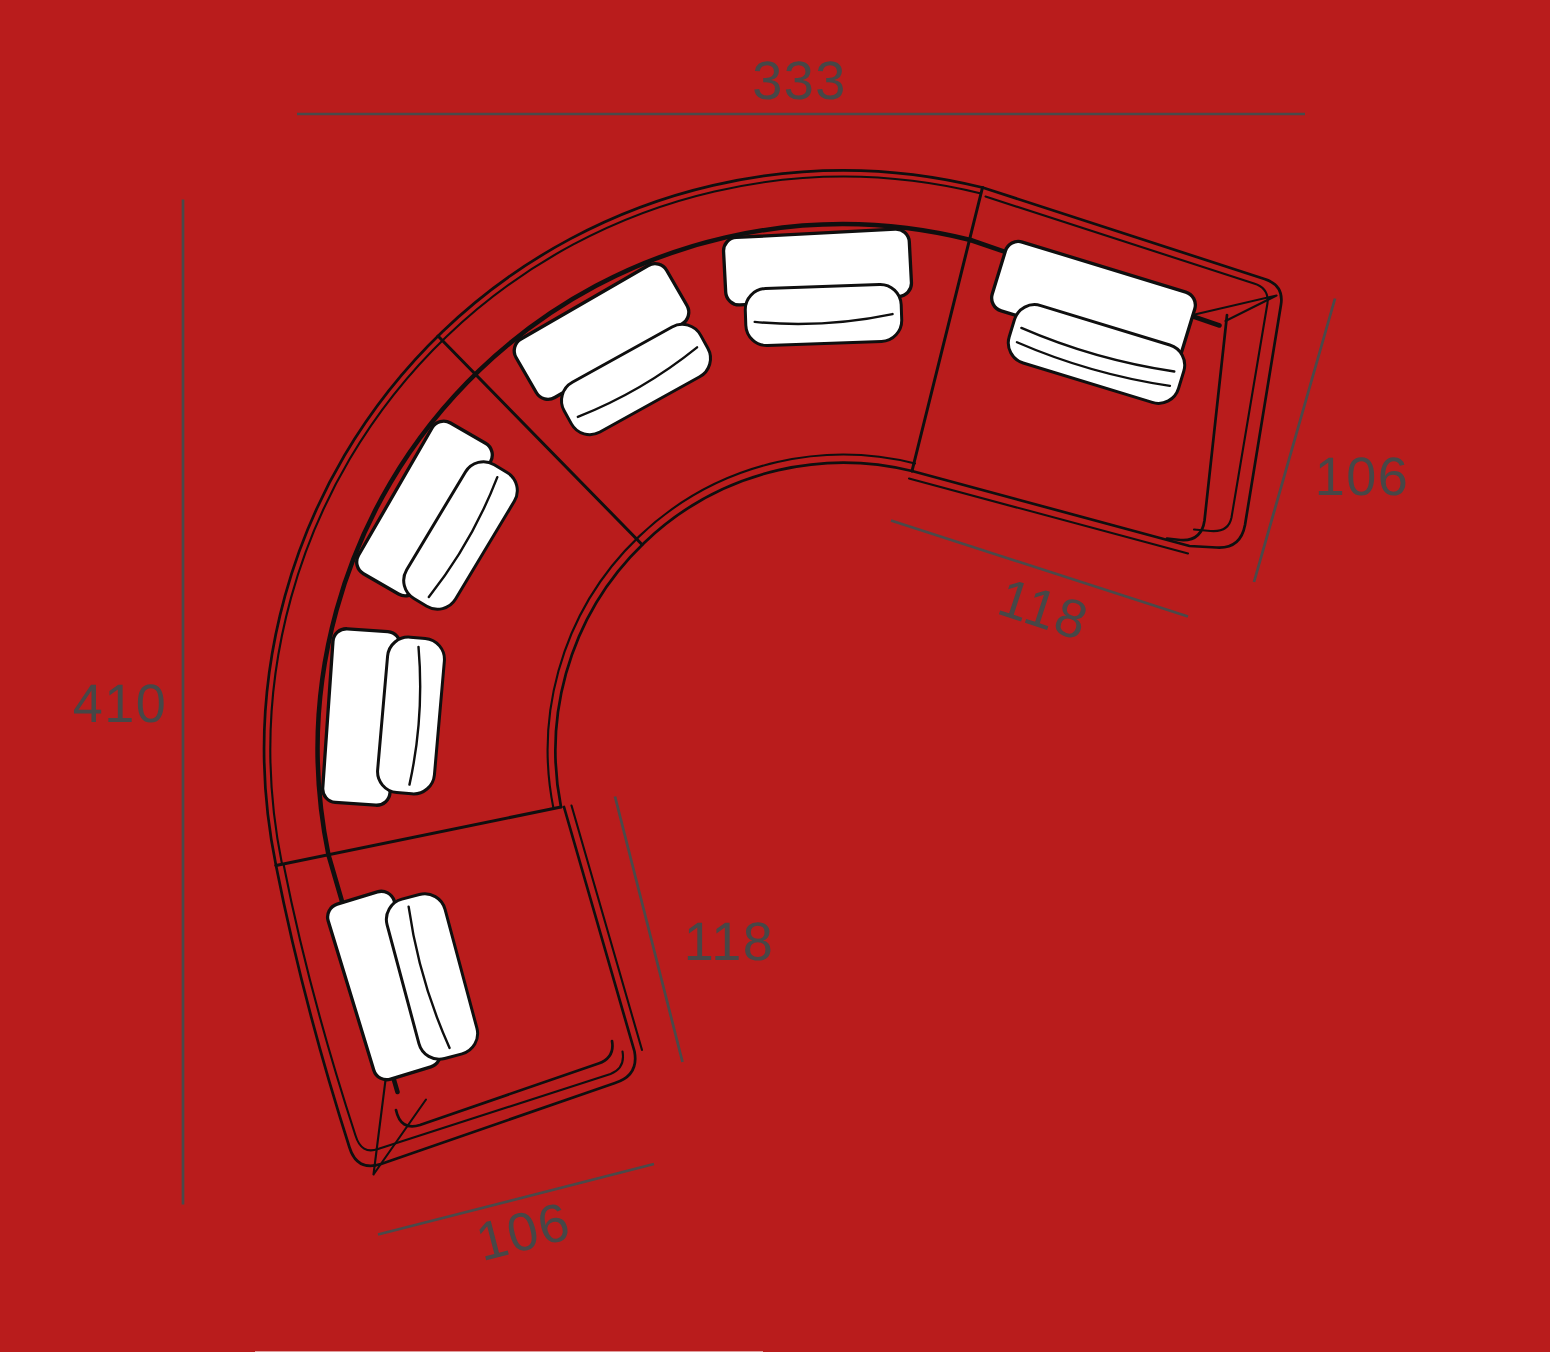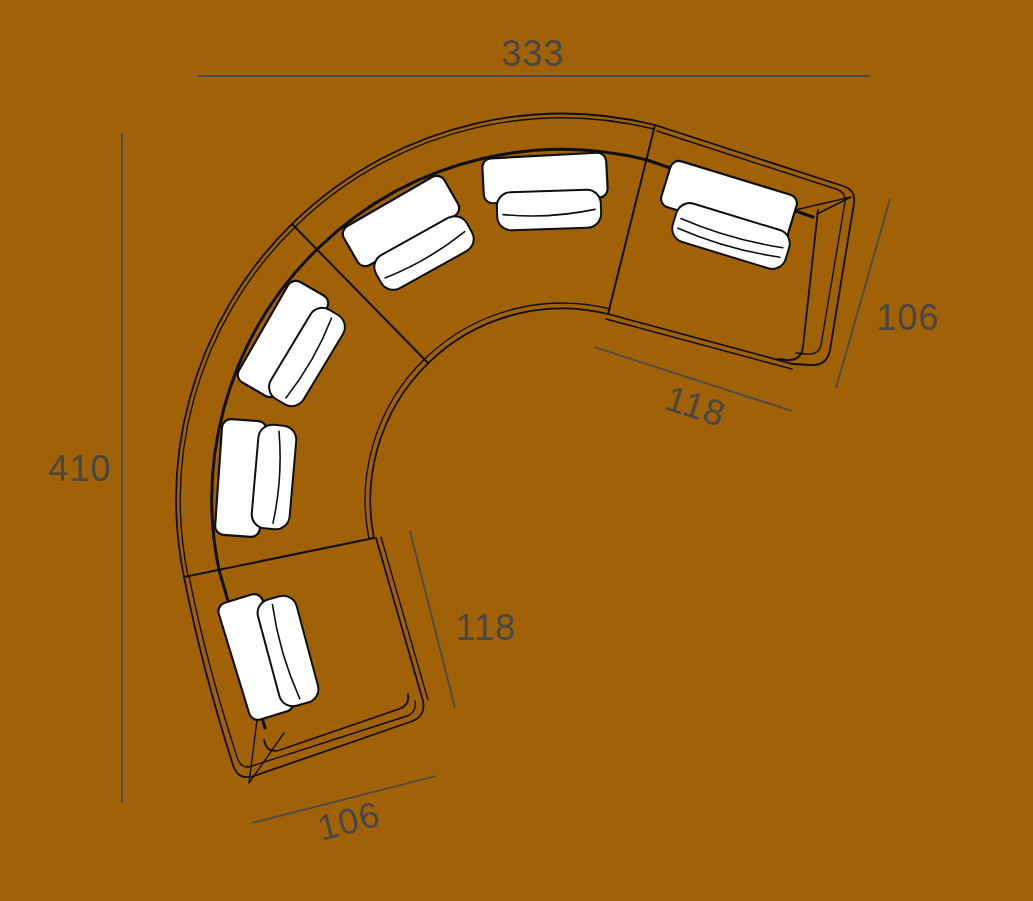--- a/index.html
+++ b/index.html
@@ -4,21 +4,21 @@
 <style>
   html, body {
     margin: 0;
     padding: 0;
     background: #ffffff;
   }
   .stage {
     position: relative;
     width: 1033px;
     height: 901px;
-    background: #a16207;
+    background: #b91c1c;
     overflow: hidden;
   }
   svg { display: block; }
   .dim-label {
     font-family: "Liberation Sans", "DejaVu Sans", sans-serif;
     font-size: 36px;
     font-weight: 400;
     letter-spacing: 1px;
     fill: #474747;
   }

